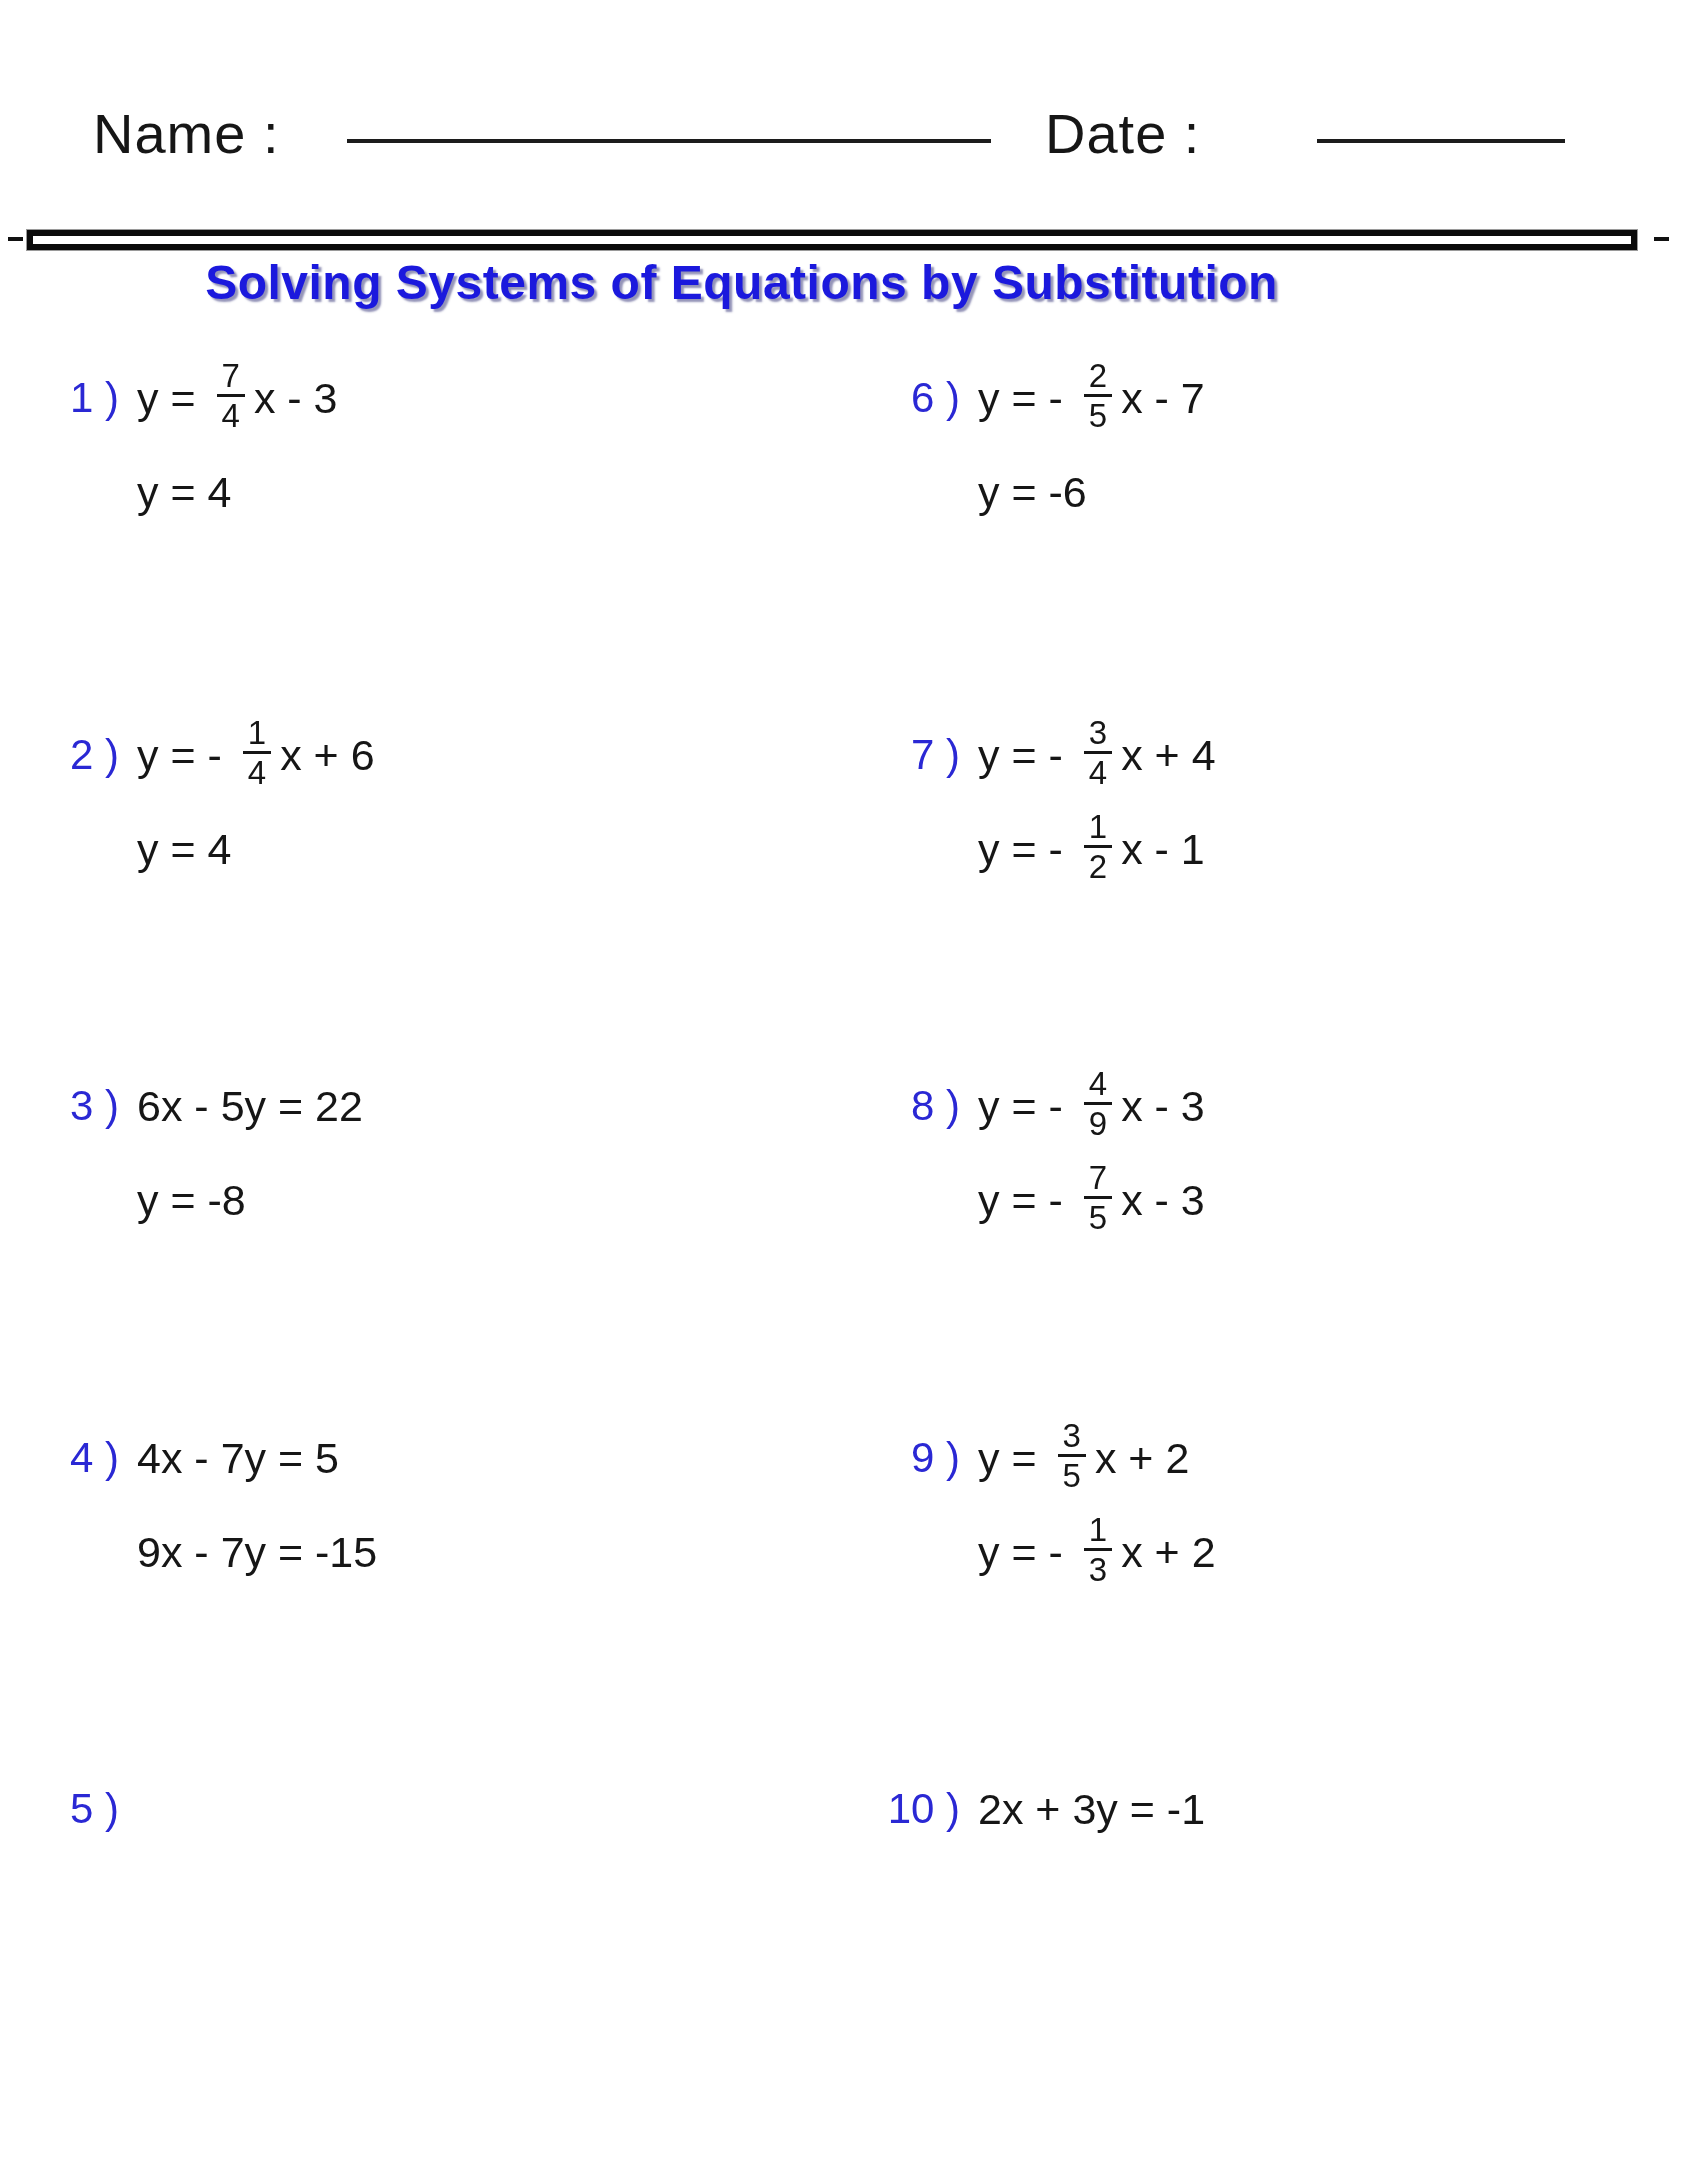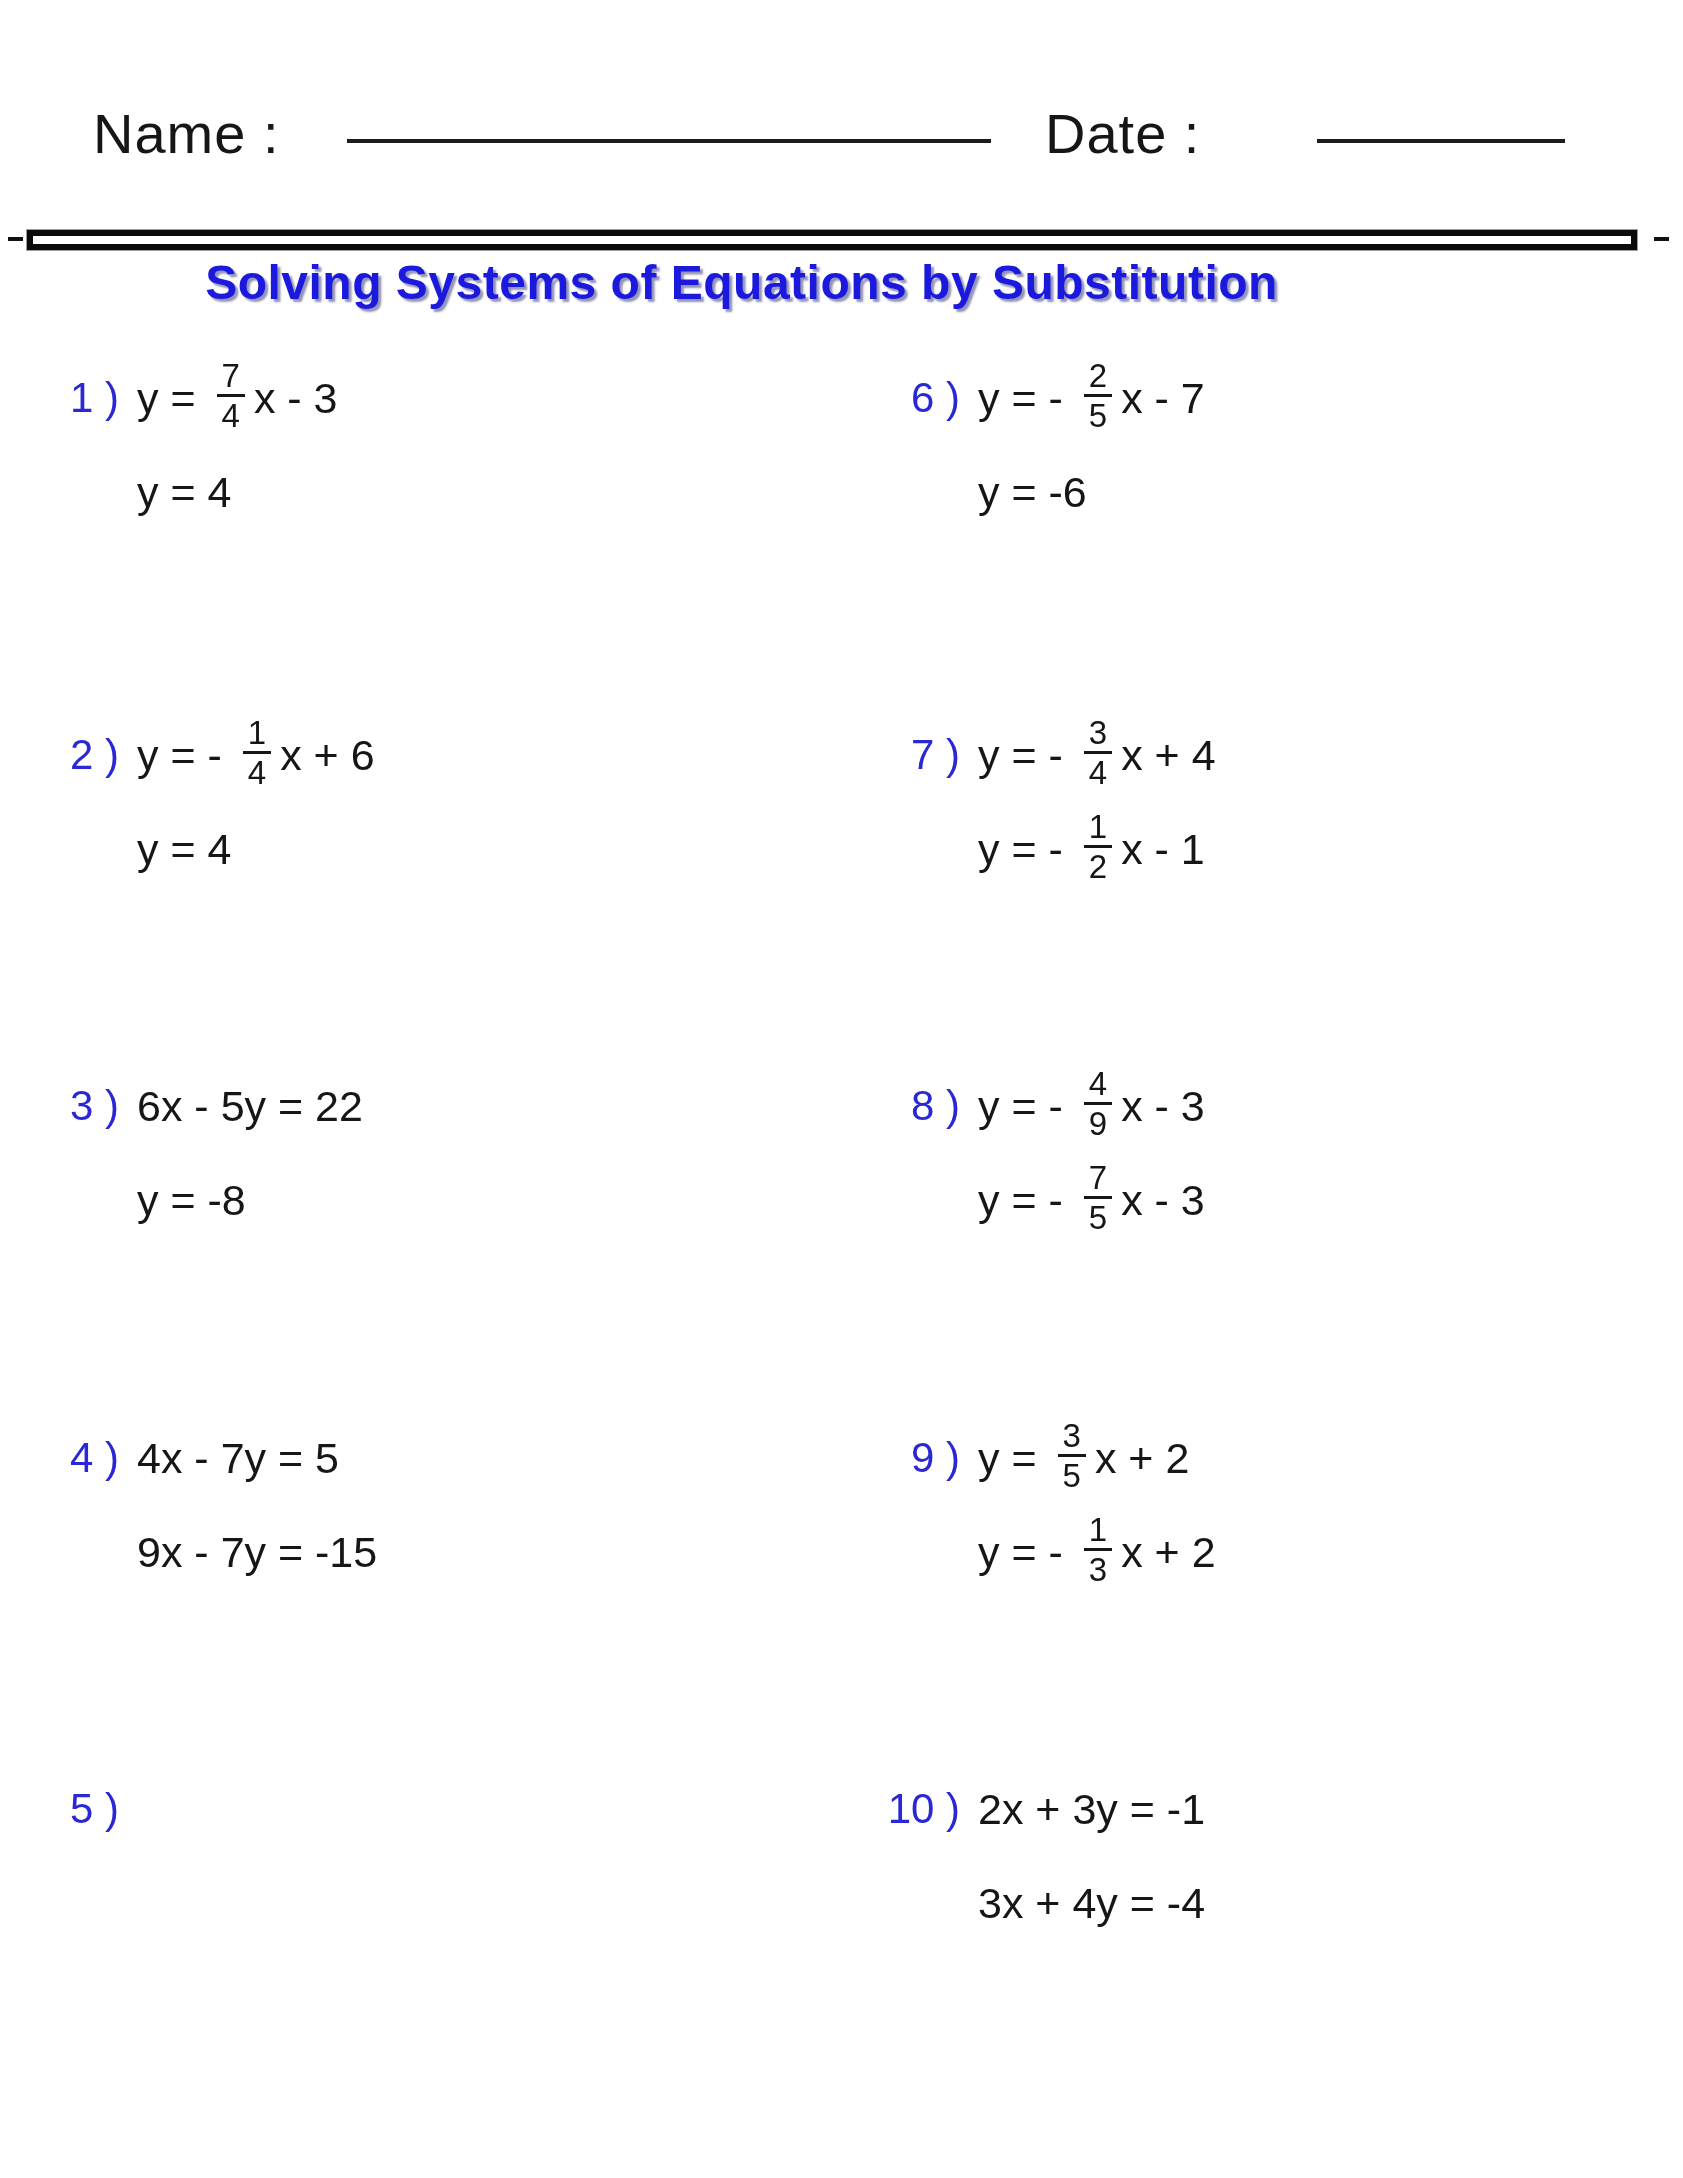--- a/index.html
+++ b/index.html
@@ -173,19 +173,18 @@
         <span class="plabel">9 )</span>
         <div class="eqs">
           <div class="eqline"><span>y = </span><span class="frac"><span class="fnum">3</span><span class="fden">5</span></span><span>x + 2</span></div>
           <div class="eqline"><span>y = - </span><span class="frac"><span class="fnum">1</span><span class="fden">3</span></span><span>x + 2</span></div>
         </div>
       </div>
       <div class="problem" style="left: 886px; top: 1762px;">
         <span class="plabel">10 )</span>
         <div class="eqs">
           <div class="eqline"><span>2x + 3y = -1</span></div>
-          <div class="eqline"><span>3x + 4y = -4</span></div>
         </div>
       </div>
     </div>
 
 </div>
 
 
 </body></html>

